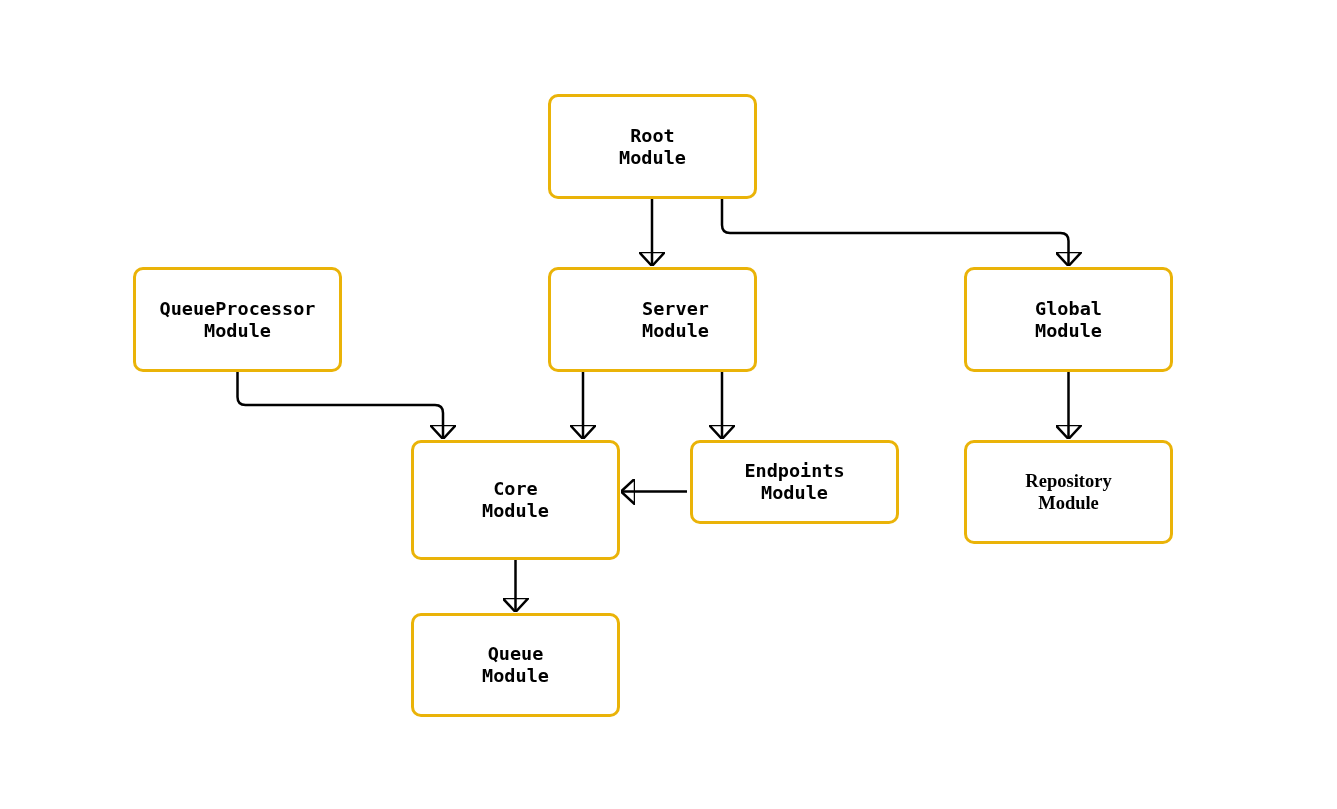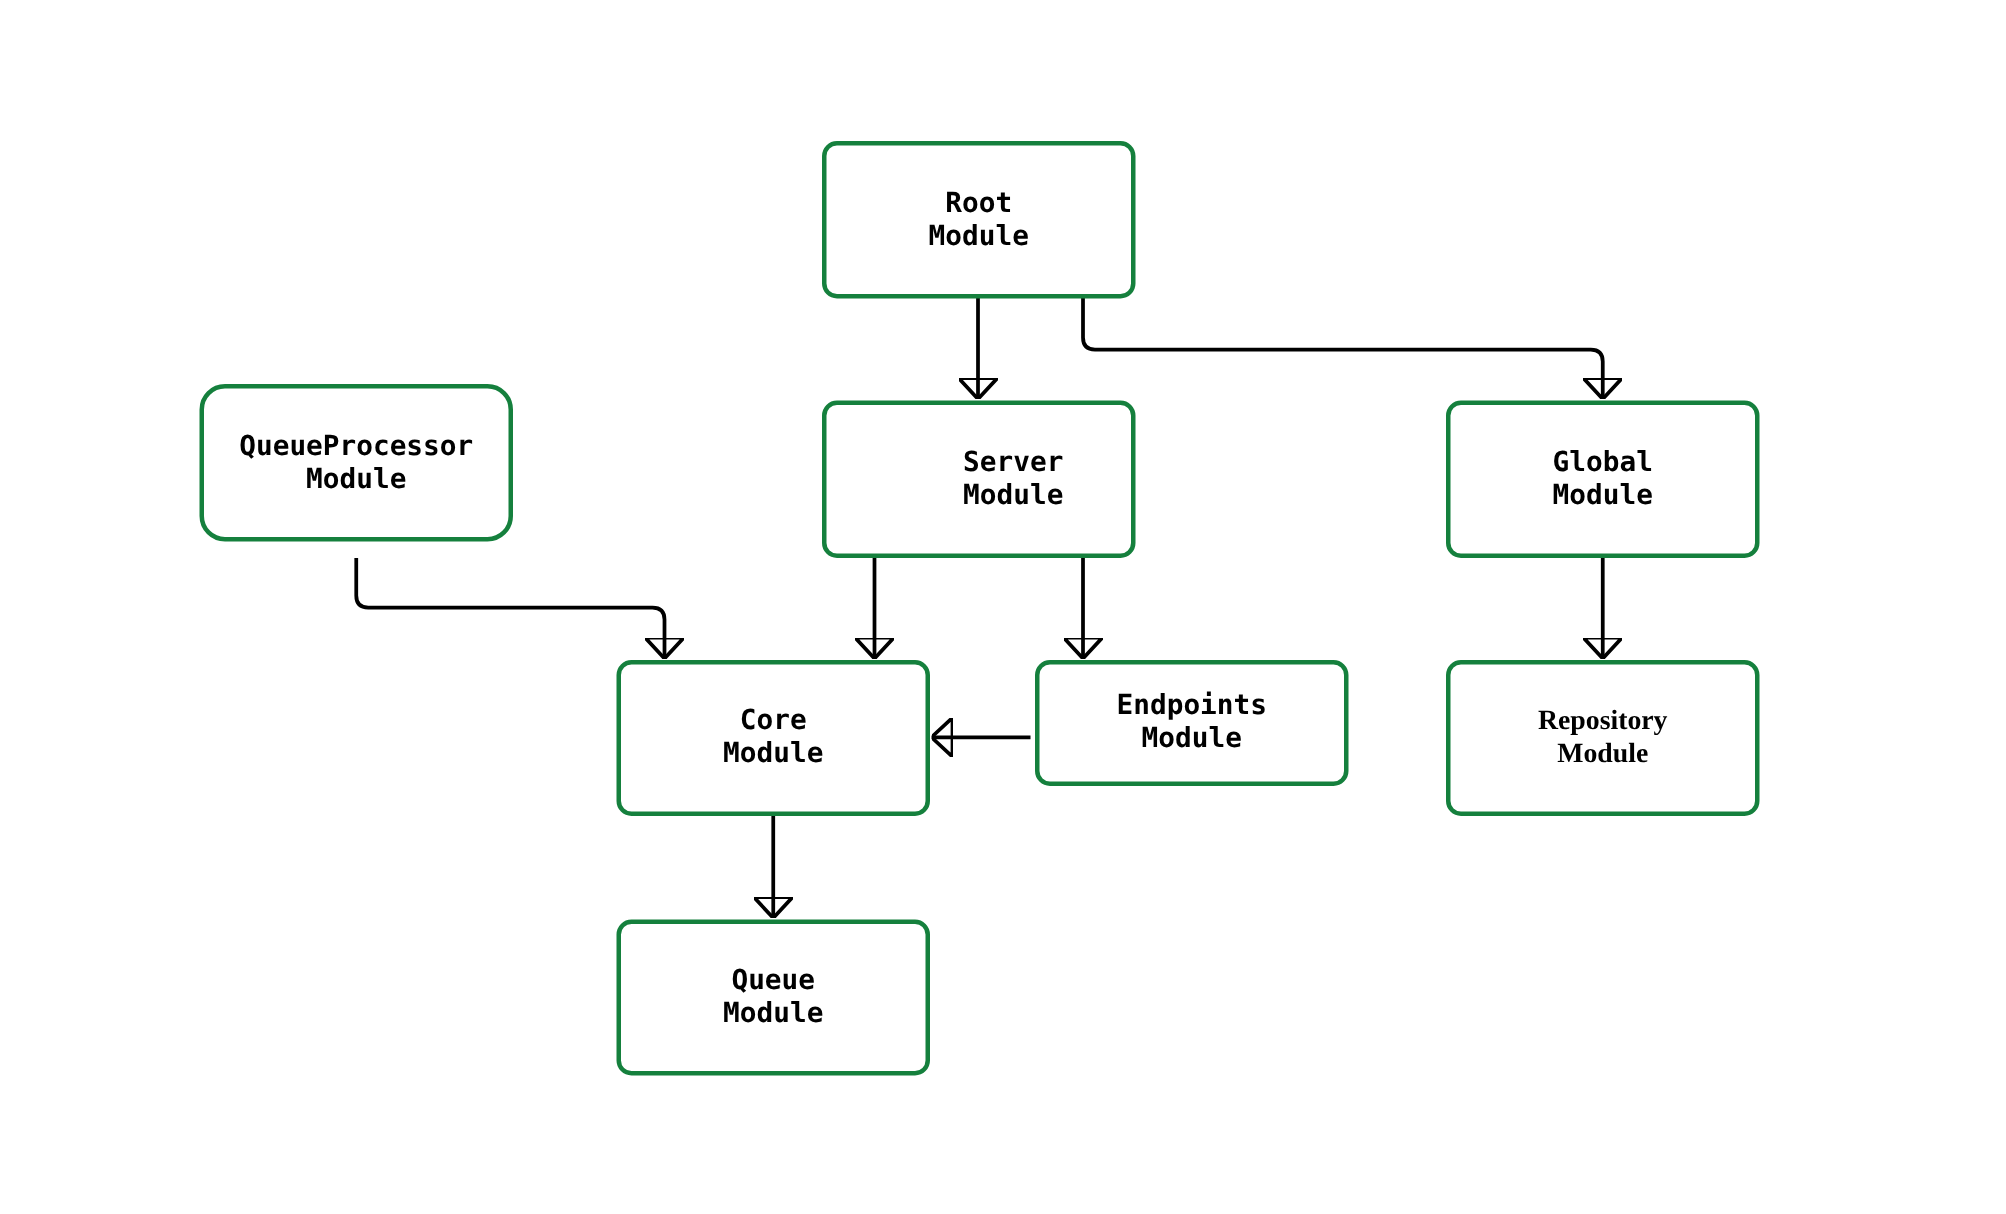--- a/index.html
+++ b/index.html
@@ -26,40 +26,40 @@
     stroke: #000000;
     stroke-width: 2.5;
     fill: none;
   }
   .node {
     position: absolute;
     box-sizing: border-box;
     width: 209px;
     height: 105px;
     background: #ffffff;
-    border: 3px solid #15803d;
+    border: 3px solid #eab308;
     border-radius: 10px;
     display: flex;
     align-items: center;
     justify-content: center;
   }
   .node-label {
     white-space: pre-line;
     text-align: center;
     color: #000000;
     font-weight: bold;
     font-size: 18.5px;
     line-height: 22px;
   }
   
   .pos-root          { left: 548px;  top: 94px;  }
-  .pos-queueproc     { left: 133px;  top: 256px; border-radius: 17px; }
+  .pos-queueproc     { left: 133px;  top: 267px; }
   .pos-server        { left: 548px;  top: 267px; padding-left: 46px; }
   .pos-global        { left: 964px;  top: 267px; }
-  .pos-core          { left: 411px;  top: 440px; height: 104px; }
+  .pos-core          { left: 411px;  top: 440px; height: 120px; }
   .pos-endpoints     { left: 690px;  top: 440px; height: 84px; }
   .pos-repository    { left: 964px;  top: 440px; height: 104px; font-family: Liberation Serif, serif; }
   .pos-queue         { left: 411px;  top: 613px; height: 104px; }
 </style>
 </head>
 <body>
 
 <div class="canvas">
 
   <svg class="edges-layer" width="1337" height="809" viewBox="0 0 1337 809" xmlns="http://www.w3.org/2000/svg">

